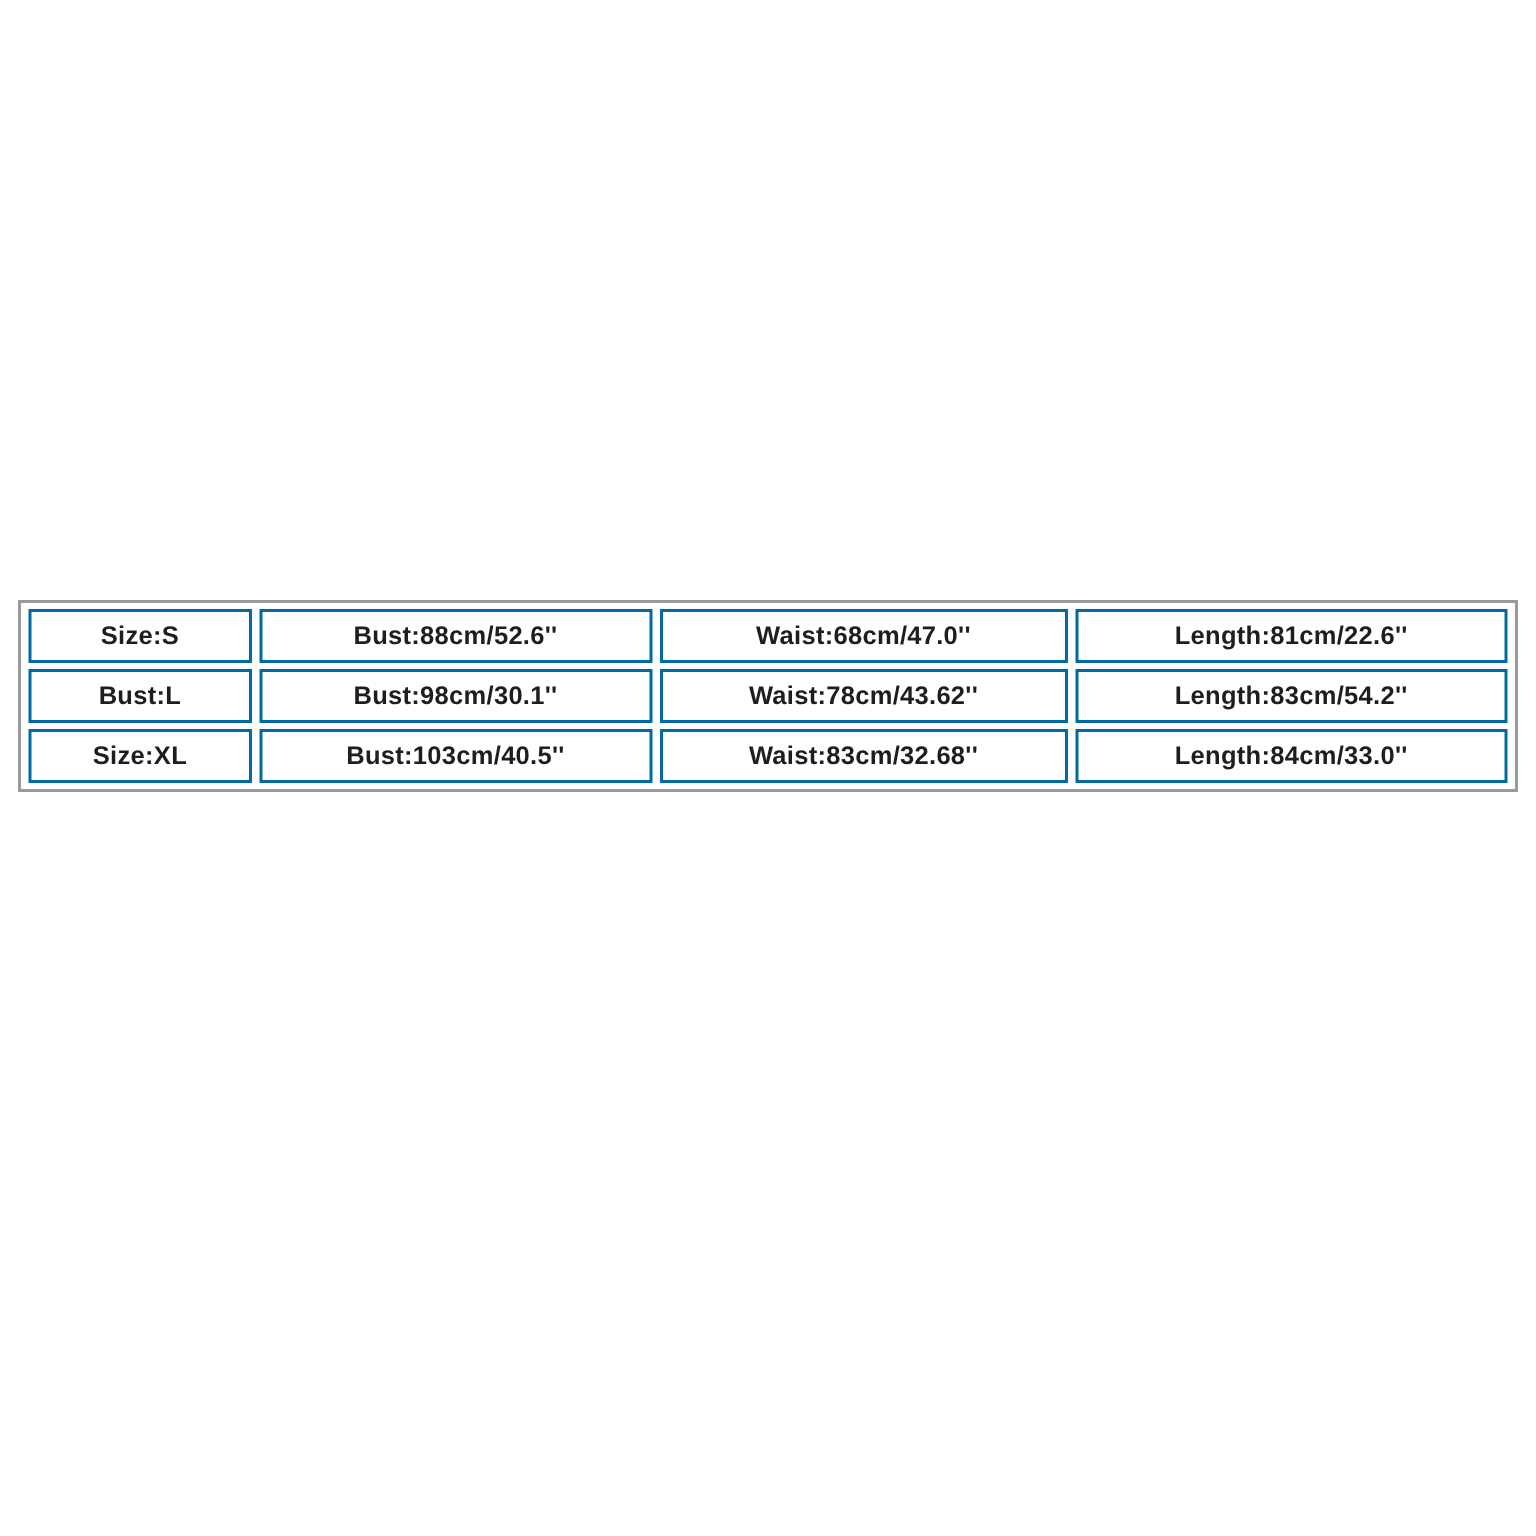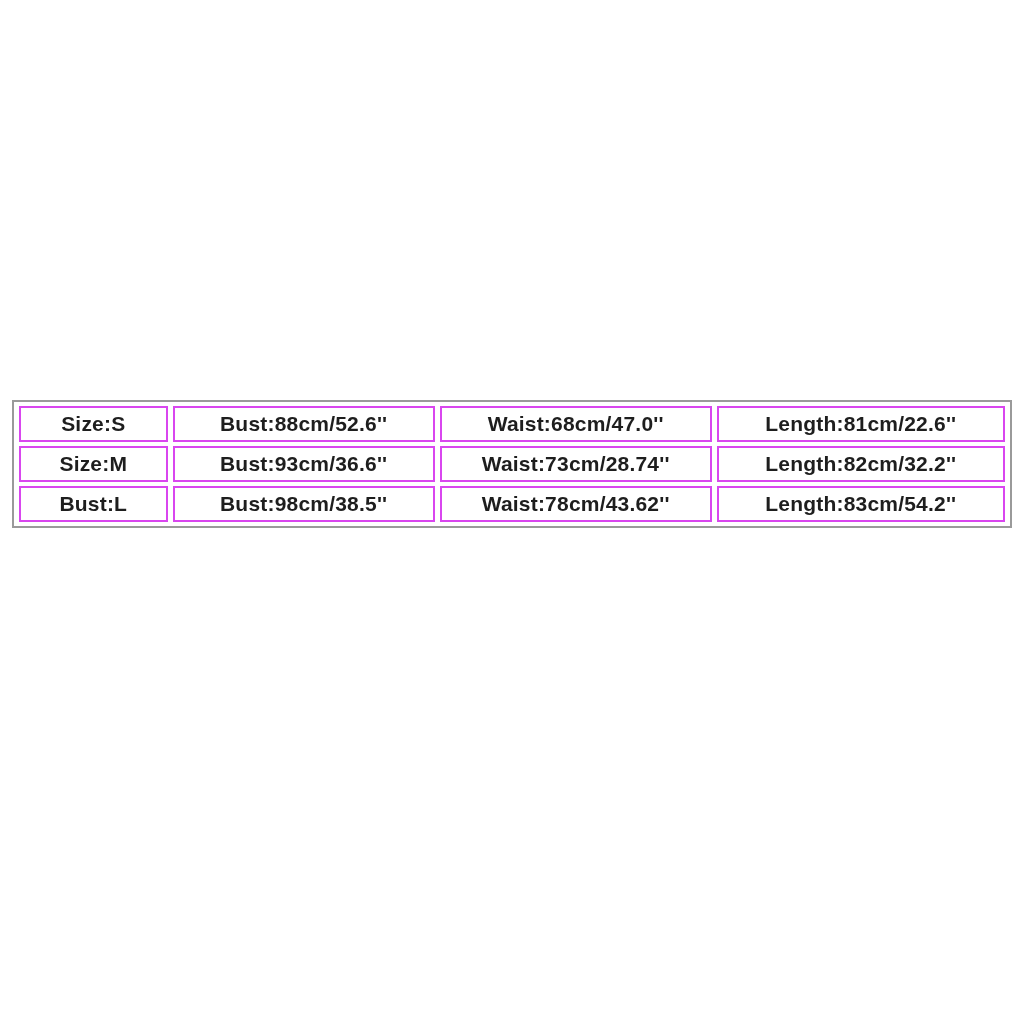--- a/index.html
+++ b/index.html
@@ -23,26 +23,26 @@
   table.size-chart {
     width: 100%;
     table-layout: fixed;
     border-collapse: separate;
     border-spacing: 5px 4px;
     background: #ffffff;
     border: 2px solid #9a9a9a;
     box-sizing: border-box;
   }
   table.size-chart td {
-    border: 2px solid #d946ef;
+    border: 2px solid #0369a1;
     background: #ffffff;
     height: 32px;
     text-align: center;
     vertical-align: middle;
-    font-size: 21px;
+    font-size: 17px;
     font-weight: bold;
     color: #1e1e1e;
     letter-spacing: 0.2px;
     white-space: nowrap;
     overflow: hidden;
     padding: 0 4px;
   }
   col.c-size   { width: 15.3%; }
   col.c-bust   { width: 27.0%; }
   col.c-waist  { width: 28.0%; }
@@ -60,26 +60,26 @@
         <col class="c-length">
     </colgroup>
     <tbody>
       <tr>
         <td>Size:S</td>
         <td>Bust:88cm/52.6''</td>
         <td>Waist:68cm/47.0''</td>
         <td>Length:81cm/22.6''</td>
       </tr>
       <tr>
-        <td>Size:M</td>
-        <td>Bust:93cm/36.6''</td>
-        <td>Waist:73cm/28.74''</td>
-        <td>Length:82cm/32.2''</td>
+        <td>Bust:L</td>
+        <td>Bust:98cm/30.1''</td>
+        <td>Waist:78cm/43.62''</td>
+        <td>Length:83cm/54.2''</td>
       </tr>
       <tr>
-        <td>Bust:L</td>
-        <td>Bust:98cm/38.5''</td>
-        <td>Waist:78cm/43.62''</td>
-        <td>Length:83cm/54.2''</td>
+        <td>Size:XL</td>
+        <td>Bust:103cm/40.5''</td>
+        <td>Waist:83cm/32.68''</td>
+        <td>Length:84cm/33.0''</td>
       </tr>
     </tbody>
   </table>
 </div>
 
 </body></html>

